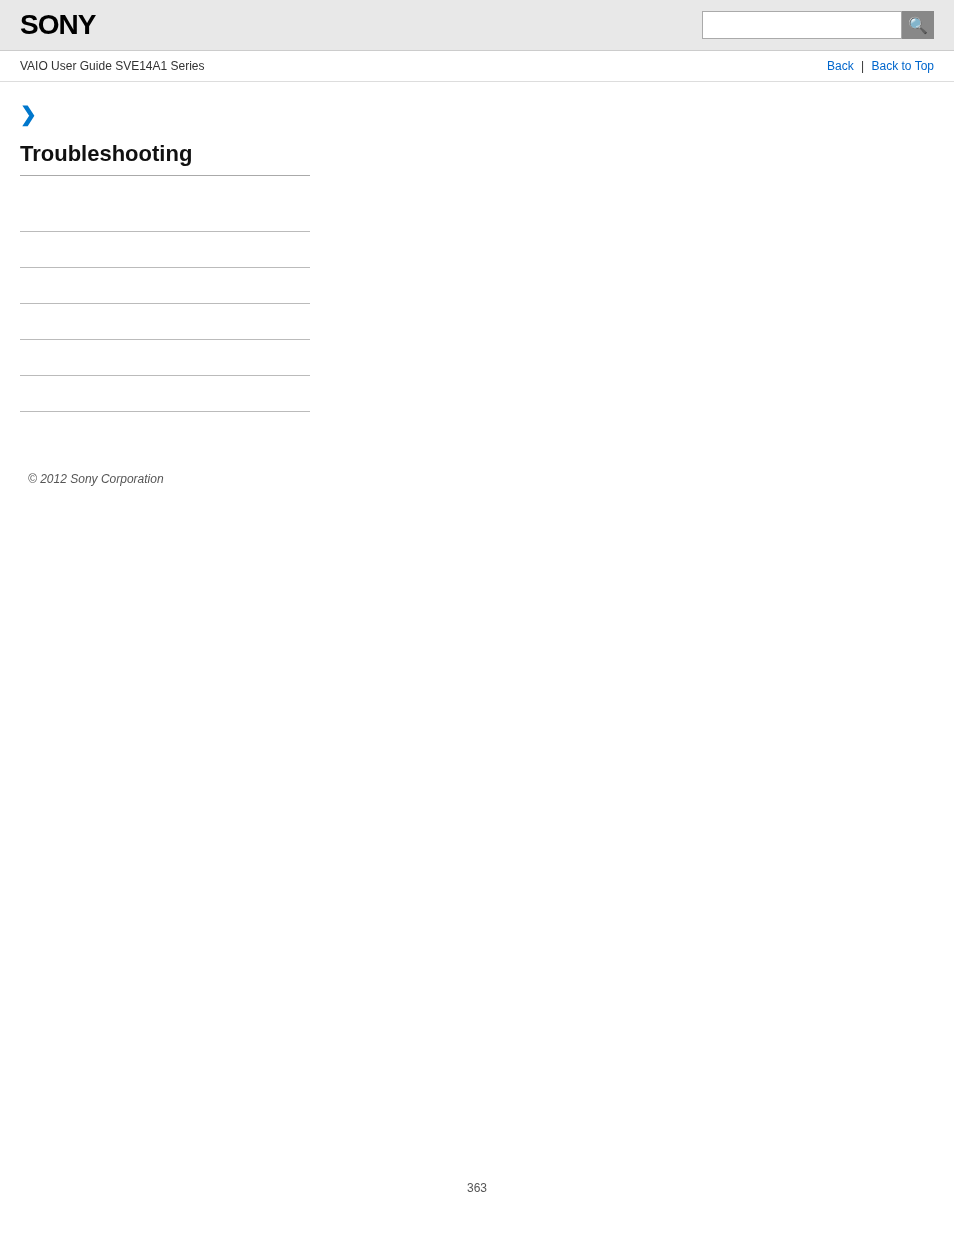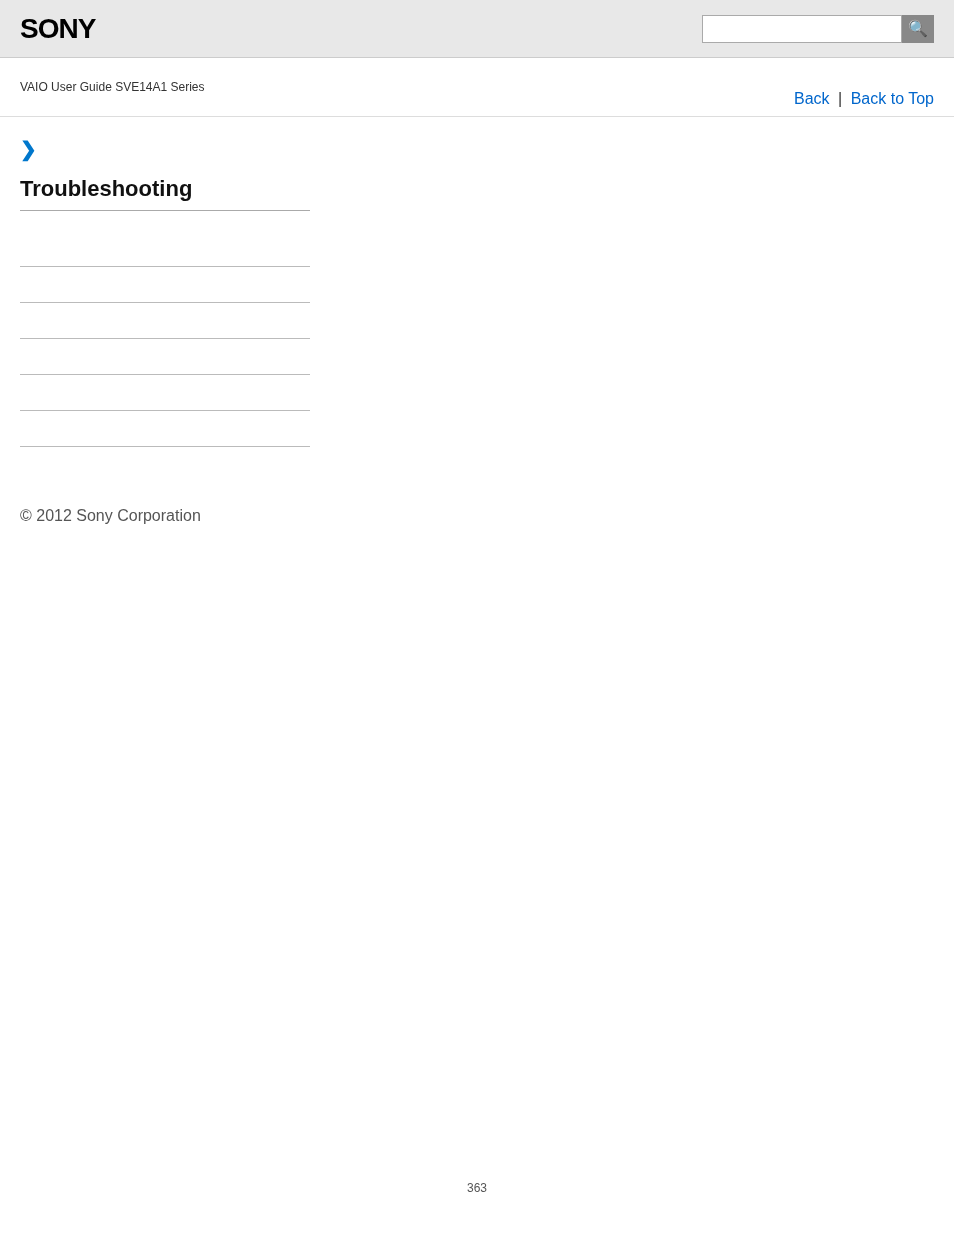--- a/index.html
+++ b/index.html
@@ -18,21 +18,21 @@
     }
 
     
     .header {
       background: #e8e8e8;
       padding: 10px 20px;
       display: flex;
       align-items: center;
       justify-content: space-between;
       border-bottom: 1px solid #ccc;
-      height: 58px;
+      height: 51px;
     }
 
     .sony-logo {
       font-family: Arial, Helvetica, sans-serif;
       font-size: 28px;
       font-weight: 900;
       color: #000;
       letter-spacing: -1px;
     }
 
@@ -71,22 +71,21 @@
       justify-content: space-between;
       border-bottom: 1px solid #ddd;
     }
 
     .breadcrumb-text {
       font-size: 12px;
       color: #333;
     }
 
     .nav-links {
-      font-size: 16px;
-      margin-top: 24px;
+      font-size: 12px;
     }
 
     .nav-links a {
       color: #0066cc;
       text-decoration: none;
     }
 
     .nav-links .separator {
       color: #333;
       margin: 0 4px;
@@ -159,24 +158,25 @@
       line-height: 1.5;
     }
 
     .content-list li a {
       color: #0066cc;
       text-decoration: none;
     }
 
     
     .footer {
-      padding: 20px 20px;
-      font-size: 16px;
+      padding: 20px 28px;
+      font-size: 12px;
       color: #555;
       margin-top: 20px;
+      font-style: italic;
     }
 
     
     .page-number {
       text-align: left;
       font-size: 12px;
       color: #555;
       position: absolute;
       bottom: 40px;
       left: 50%;

